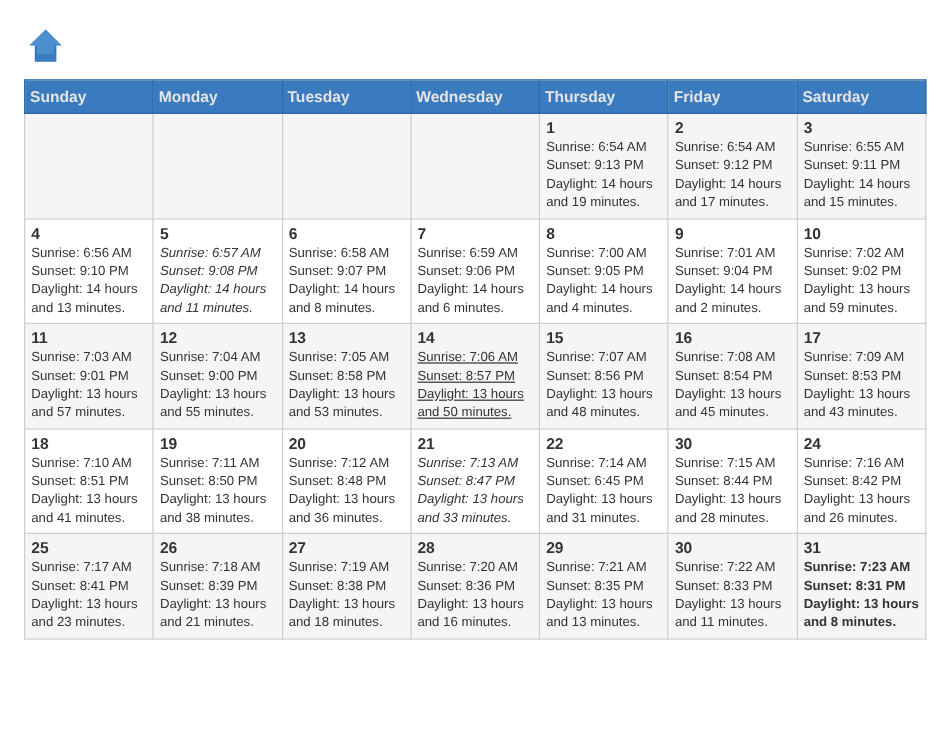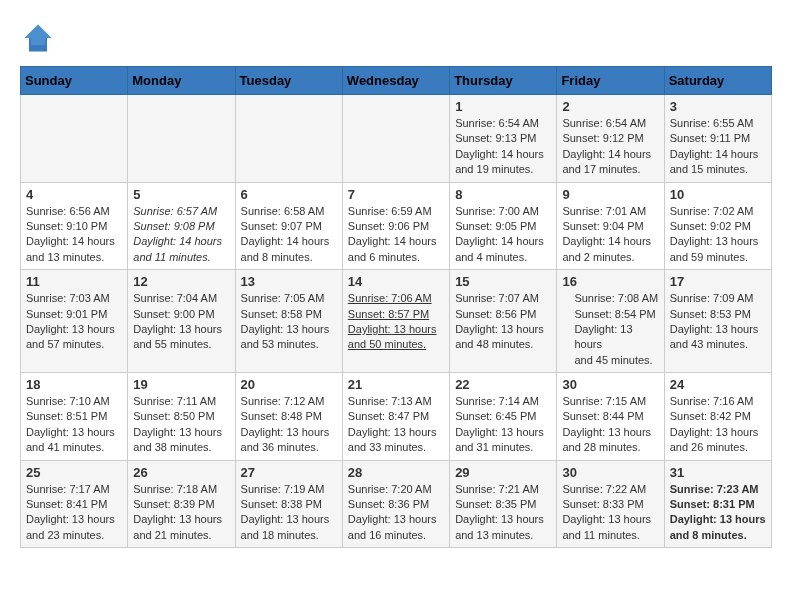--- a/index.html
+++ b/index.html
@@ -44,21 +44,21 @@
       font-size: 14px;
       color: #555;
     }
     table {
       width: 100%;
       border-collapse: collapse;
       table-layout: fixed;
     }
     thead th {
       background-color: #3a7abf;
-      color: #000000;
+      color: #e5e5e5;
       font-size: 13px;
       font-weight: bold;
       padding: 6px 4px;
       text-align: left;
       border: 1px solid #2e6aa0;
     }
     tbody td {
       border: 1px solid #ccc;
       vertical-align: top;
       padding: 4px 5px;
@@ -226,21 +226,21 @@
         </td>
         <td>
           <span class="day-number">15</span>
           <div class="day-info" style="white-space: pre-line;">Sunrise: 7:07 AM
 Sunset: 8:56 PM
 Daylight: 13 hours
 and 48 minutes.</div>
         </td>
         <td>
           <span class="day-number">16</span>
-          <div class="day-info" style="white-space: pre-line; margin-left: 12px;">Sunrise: 7:08 AM
+          <div class="day-info" style="white-space: pre-line;">Sunrise: 7:08 AM
 Sunset: 8:54 PM
 Daylight: 13 hours
 and 45 minutes.</div>
         </td>
         <td>
           <span class="day-number">17</span>
           <div class="day-info" style="white-space: pre-line;">Sunrise: 7:09 AM
 Sunset: 8:53 PM
 Daylight: 13 hours
 and 43 minutes.</div>
@@ -263,21 +263,21 @@
         </td>
         <td>
           <span class="day-number">20</span>
           <div class="day-info" style="white-space: pre-line;">Sunrise: 7:12 AM
 Sunset: 8:48 PM
 Daylight: 13 hours
 and 36 minutes.</div>
         </td>
         <td>
           <span class="day-number">21</span>
-          <div class="day-info" style="white-space: pre-line;">Sunrise: 7:13 AM
+          <div class="day-info" style="white-space: pre-line; font-style: italic;">Sunrise: 7:13 AM
 Sunset: 8:47 PM
 Daylight: 13 hours
 and 33 minutes.</div>
         </td>
         <td>
           <span class="day-number">22</span>
           <div class="day-info" style="white-space: pre-line;">Sunrise: 7:14 AM
 Sunset: 6:45 PM
 Daylight: 13 hours
 and 31 minutes.</div>

